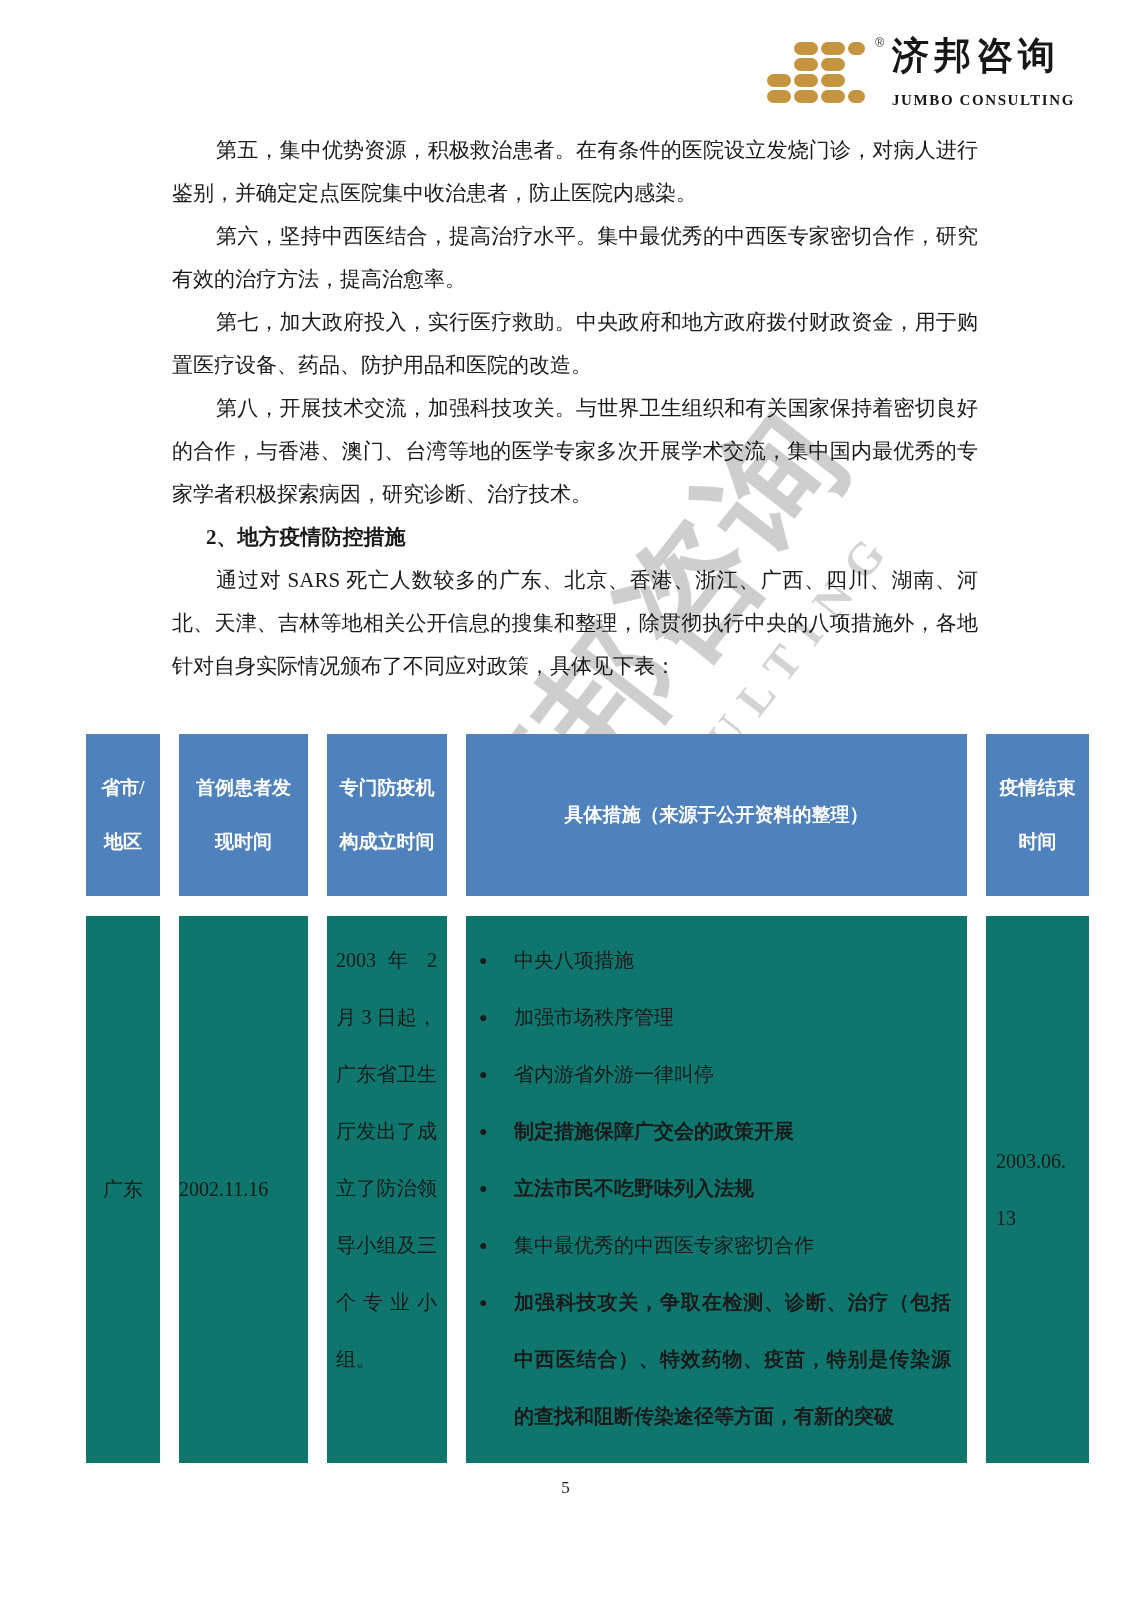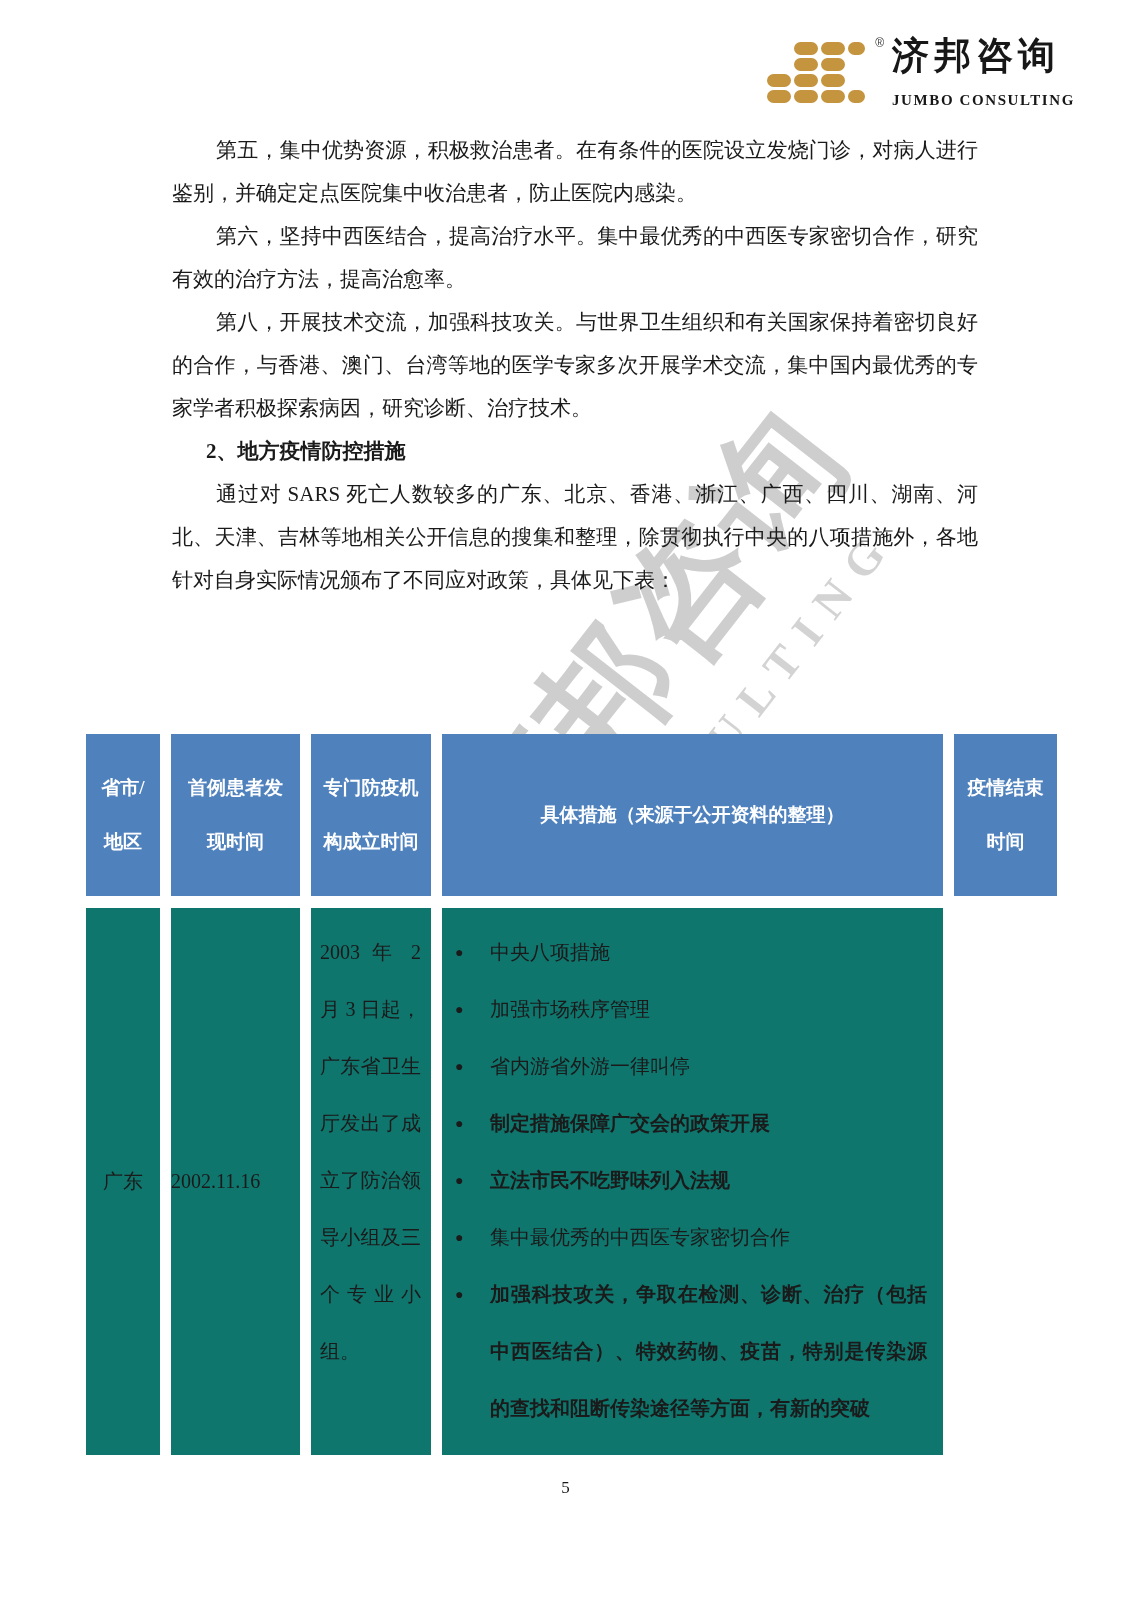--- a/index.html
+++ b/index.html
@@ -27,21 +27,21 @@
   
   .textblock{position:absolute;left:172px;top:129px;width:806px;z-index:1;
              font-size:21px;line-height:43px;text-align:justify;}
   .textblock p{margin:0;text-indent:2.1em;}
   .sec-heading{font-weight:bold;text-indent:0;margin-left:-10px !important;}
   .tbl-caption{text-align:center;text-indent:0 !important;font-size:20px;}
 
   
   .cmp-table{position:absolute;left:86px;top:734px;width:939px;z-index:1;
              display:grid;grid-template-columns:77px 132px 123px 504px 103px;
-             grid-template-rows:166px 547px;gap:8px;background:#ffffff;}
+             grid-template-rows:166px 547px;gap:16px;background:#ffffff;}
   .cell{box-sizing:border-box;border-right:3px solid #ffffff;}
   .cell:nth-child(5n){border-right:none;}
   .th{background:#4F81BD;color:#ffffff;font-weight:bold;font-size:19px;line-height:54px;
       display:flex;align-items:center;justify-content:center;text-align:center;
       padding:0 8px;border-bottom:4px solid #ffffff;}
   .td{background:#0f766e;font-size:20px;}
   .td-center{display:flex;align-items:center;justify-content:center;}
   .td-date{display:flex;align-items:center;line-height:57px;
            word-break:break-all;}
   .td-date .dval{display:block;}
@@ -88,20 +88,21 @@
     <div class="logo-reg">®</div>
     <div class="logo-text">
       <div class="logo-cn">济邦咨询</div>
       <div class="logo-en">JUMBO CONSULTING</div>
     </div>
   </div>
 
   <div class="textblock">
     <p>第五，集中优势资源，积极救治患者。在有条件的医院设立发烧门诊，对病人进行鉴别，并确定定点医院集中收治患者，防止医院内感染。</p>
     <p>第六，坚持中西医结合，提高治疗水平。集中最优秀的中西医专家密切合作，研究有效的治疗方法，提高治愈率。</p>
+    <p>第七，加大政府投入，实行医疗救助。中央政府和地方政府拨付财政资金，用于购置医疗设备、药品、防护用品和医院的改造。</p>
     <p>第八，开展技术交流，加强科技攻关。与世界卫生组织和有关国家保持着密切良好的合作，与香港、澳门、台湾等地的医学专家多次开展学术交流，集中国内最优秀的专家学者积极探索病因，研究诊断、治疗技术。</p>
     <p class="sec-heading">2、地方疫情防控措施</p>
     <p>通过对 SARS 死亡人数较多的广东、北京、香港、浙江、广西、四川、湖南、河北、天津、吉林等地相关公开信息的搜集和整理，除贯彻执行中央的八项措施外，各地针对自身实际情况颁布了不同应对政策，具体见下表：</p>
   </div>
 
   <div class="cmp-table">
     <div class="cell th">省市/地区</div>
     <div class="cell th">首例患者发现时间</div>
     <div class="cell th">专门防疫机构成立时间</div>
     <div class="cell th">具体措施（来源于公开资料的整理）</div>
@@ -137,16 +138,19 @@
           <li class="measure">
             <span class="bullet">●</span>
             <span class="mtext">集中最优秀的中西医专家密切合作</span>
           </li>
           <li class="measure bold">
             <span class="bullet">●</span>
             <span class="mtext">加强科技攻关，争取在检测、诊断、治疗（包括中西医结合）、特效药物、疫苗，特别是传染源的查找和阻断传染途径等方面，有新的突破</span>
           </li>
         </ul>
     </div>
+    <div class="cell td td-date td-end">
+      <span class="dval">2003.06.13</span>
+    </div>
   </div>
 
   <div class="page-number">5</div>
 </div>
 
 </body></html>

